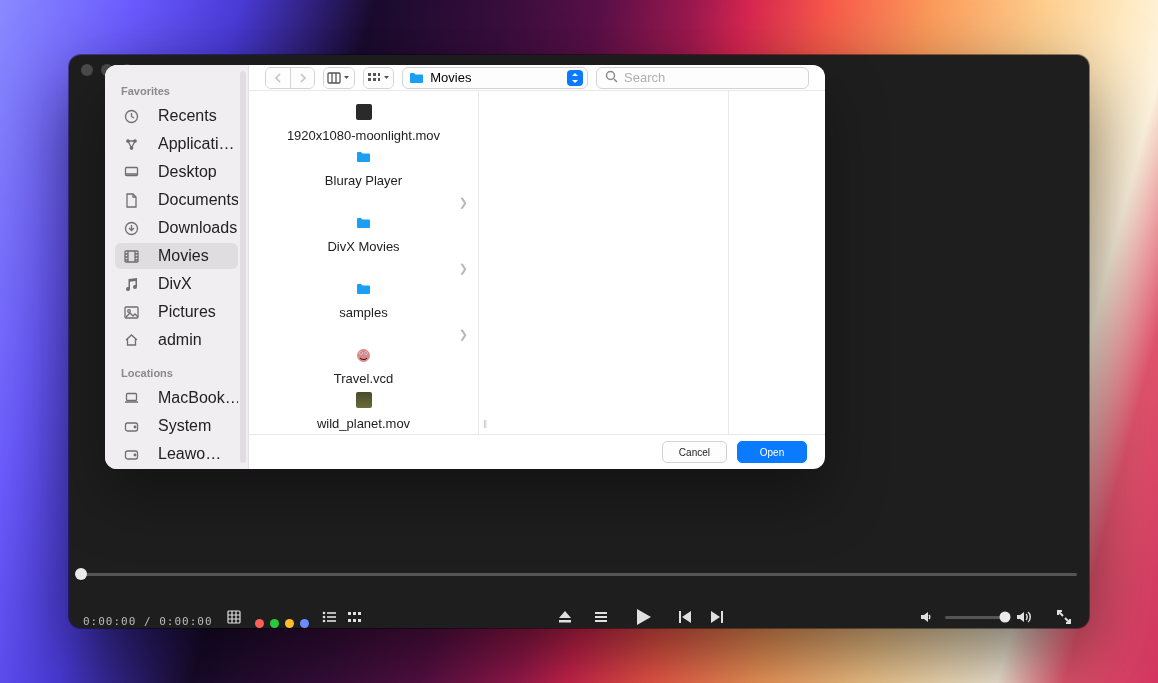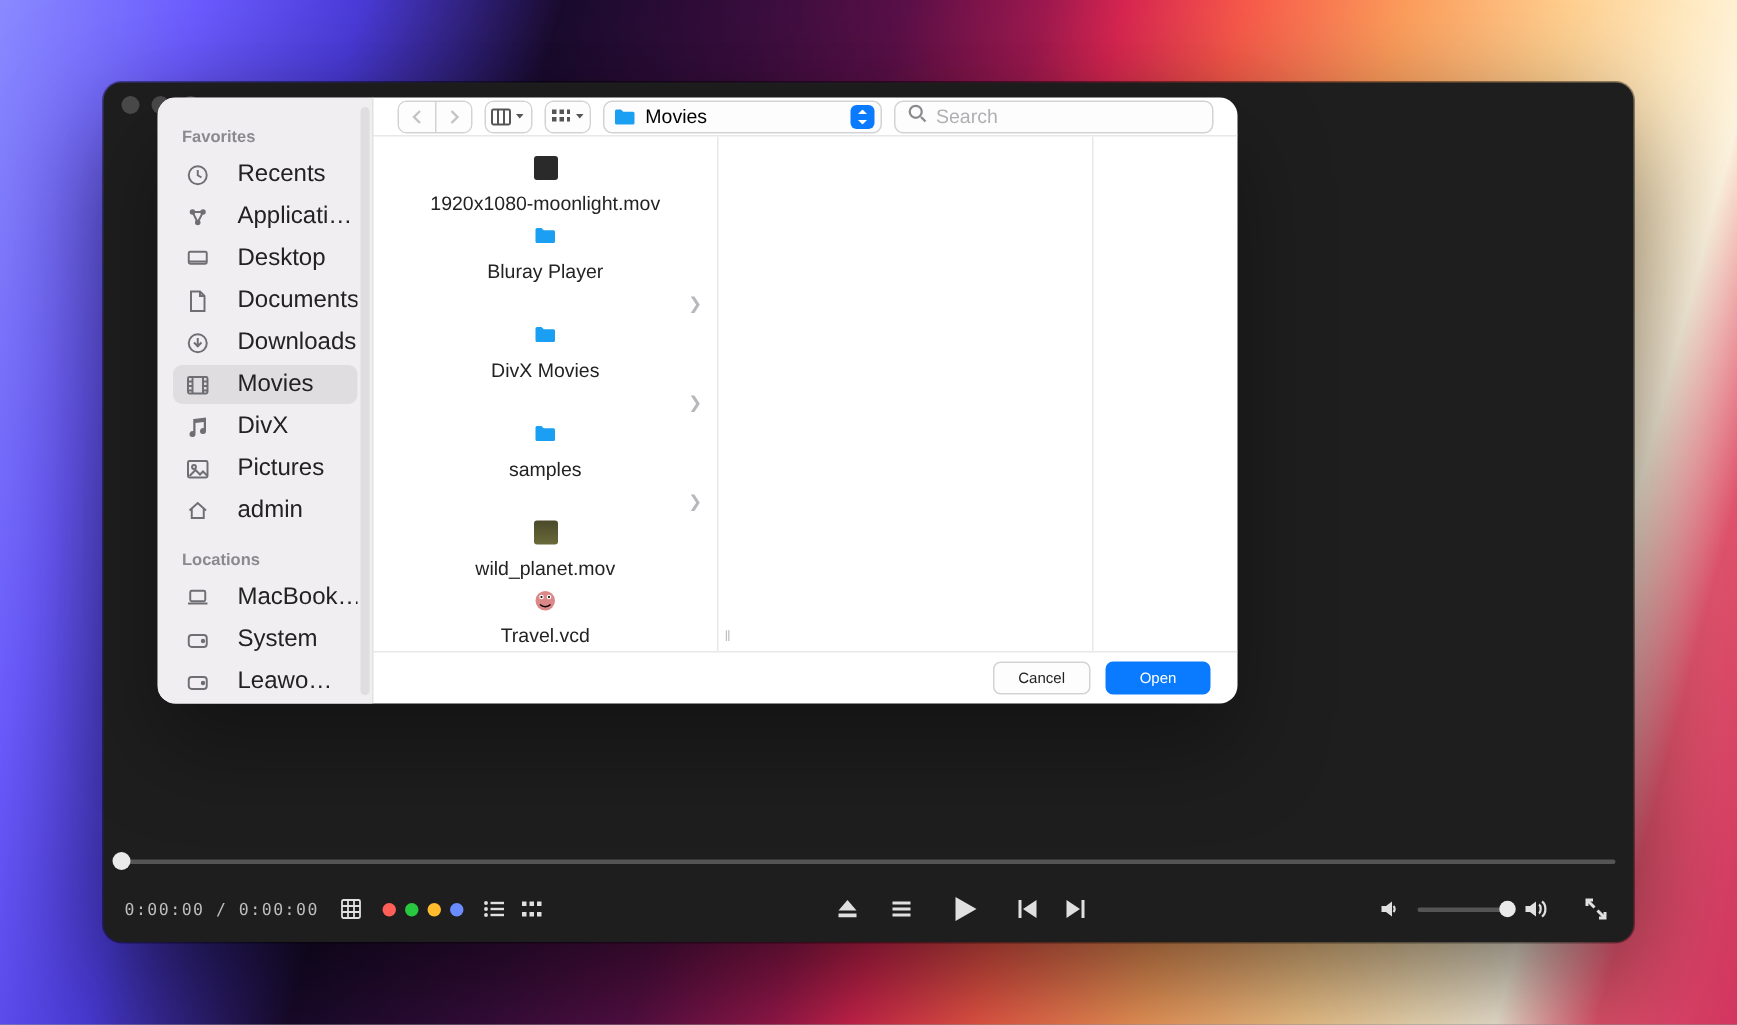--- a/index.html
+++ b/index.html
@@ -24,21 +24,21 @@
   position: relative;
   display: flex; flex-direction: column;
 }
 .titlebar { height: 30px; display: flex; align-items: center; padding: 0 12px; gap: 8px; }
 .tb-dot { width: 12px; height: 12px; border-radius: 50%; background: #4a4a4a; }
 .video-area { flex: 1; }
 .seekbar-row { padding: 0 12px; height: 20px; display: flex; align-items: center; }
 .seekbar { flex: 1; height: 3px; background: #555; border-radius: 2px; position: relative; }
 .seekbar-handle { position: absolute; left: 0; top: 50%; transform: translate(-50%,-50%); width: 12px; height: 12px; background: #eaeaea; border-radius: 50%; }
 .controls-row {
-  height: 44px; display: flex; align-items: center; padding: 0 14px;
+  height: 44px; display: flex; align-items: flex-end; padding: 0 14px;
   color: #eaeaea; font-size: 11px;
 }
 .time { font-family: ui-monospace, Menlo, monospace; letter-spacing: 1px; color: #bcbcbc; margin-right: 10px; }
 .ctl-btn { width: 22px; height: 22px; display: inline-flex; align-items: center; justify-content: center; color: #e0e0e0; cursor: pointer; }
 .ctl-btn svg { display: block; }
 .dots { display: inline-flex; gap: 6px; margin: 0 10px; }
 .dots span { width: 9px; height: 9px; border-radius: 50%; display: inline-block; }
 .spacer { flex: 1; }
 .vol { display: flex; align-items: center; gap: 8px; }
 .vol-bar { width: 60px; height: 3px; background: #555; border-radius: 2px; position: relative; }
@@ -471,39 +471,39 @@
             </div>
             <div class="file-row folder">
               <span class="fi">
                 <svg width="15" height="12" viewBox="0 0 15 12" fill="currentColor">
                   <path d="M1 2a1 1 0 011-1h3l1.5 1.5H13a1 1 0 011 1V10a1 1 0 01-1 1H2a1 1 0 01-1-1z"></path>
                 </svg>
               </span>
               <span>samples</span>
               <span class="chv">❯</span>
             </div>
-            <div class="file-row wild">
-              <span class="fi">
-                <svg width="14" height="10"></svg>
-              </span>
-              <span>wild_planet.mov</span>
-            </div>
             <div class="file-row vcd">
               <span class="fi">
                 <svg width="15" height="15" viewBox="0 0 15 15">
                   <circle cx="7.5" cy="7.5" r="6.5" fill="#d88"></circle>
                   <circle cx="5" cy="5" r="1.5" fill="#fff"></circle>
                   <circle cx="10" cy="5" r="1.5" fill="#fff"></circle>
                   <circle cx="5" cy="5" r=".7" fill="#000"></circle>
                   <circle cx="10" cy="5" r=".7" fill="#000"></circle>
                   <path d="M4 10c2 2 5 2 7 0" fill="none" stroke="#000" stroke-width="1"></path>
                 </svg>
               </span>
               <span>Travel.vcd</span>
             </div>
+            <div class="file-row wild">
+              <span class="fi">
+                <svg width="14" height="10"></svg>
+              </span>
+              <span>wild_planet.mov</span>
+            </div>
           </div>
         <div class="col-resize">
             <span class="grip">‖</span>
           </div>
         <div class="col2"></div>
       </div>
 
       <div class="footer">
         <div class="btn">Cancel</div>
         <div class="btn primary">Open</div>

